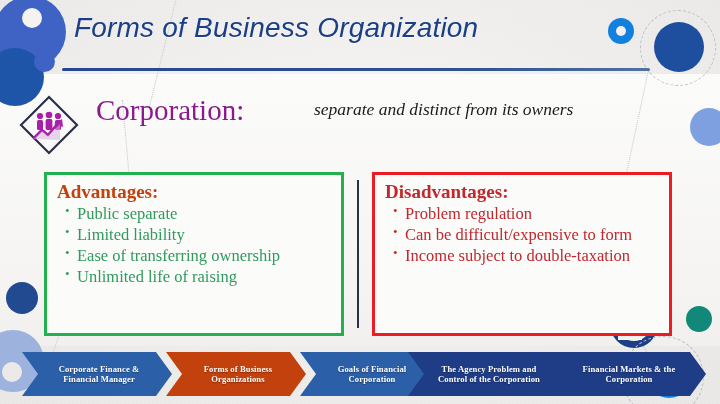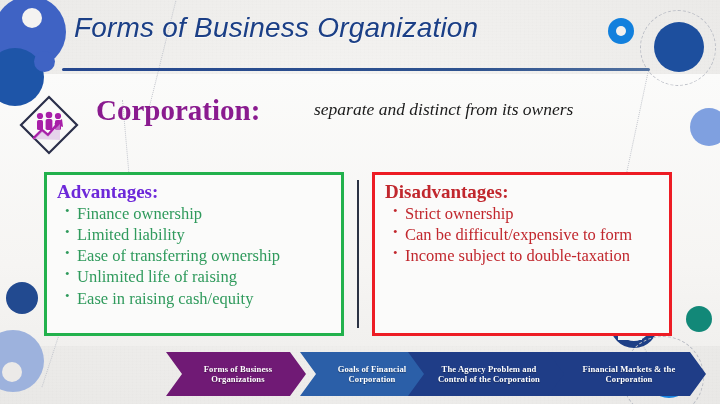--- a/index.html
+++ b/index.html
@@ -164,21 +164,21 @@
     left: 0;
     top: 2px;
     width: 62px;
     height: 62px;
   }
   .corp-label {
     position: absolute;
     left: 78px;
     top: 2px;
     font-family: "Liberation Serif", serif;
-    font-weight: bold;
+    font-weight: normal;
     font-size: 29px;
     color: #8a1b8f;
     white-space: nowrap;
     text-align: center;
   }
   .corp-desc {
     position: absolute;
     left: 296px;
     top: 5px;
     width: 372px;
@@ -208,21 +208,21 @@
     width: 300px;
     height: 164px;
     border: 3px solid #ed1c24;
   }
   .box-heading {
     font-family: "Liberation Serif", serif;
     font-weight: bold;
     font-size: 19px;
     margin: 6px 0 1px 10px;
   }
-  .adv .box-heading { color: #6d28d9; }
+  .adv .box-heading { color: #c2410c; }
   .dis .box-heading { color: #c1272d; }
 
   ul.bullets {
     list-style: none;
     margin: 0;
     padding: 0 8px 0 30px;
   }
   ul.bullets li {
     position: relative;
     font-family: "Liberation Serif", serif;
@@ -271,21 +271,21 @@
     align-items: center;
     justify-content: center;
     clip-path: polygon(0 0, calc(100% - 16px) 0, 100% 50%, calc(100% - 16px) 100%, 0 100%, 16px 50%);
     padding: 0 14px 0 18px;
     box-sizing: border-box;
     letter-spacing: .1px;
     text-shadow: 0 1px 1px rgba(0,0,0,.35);
   }
   .chev span { display: block; width: 100%; }
   .chev-0 { left: 22px;  width: 150px; background: #2b5fa8; }
-  .chev-1 { left: 166px; width: 140px; background: #701a75; }
+  .chev-1 { left: 166px; width: 140px; background: #c2410c; }
   .chev-2 { left: 300px; width: 140px; background: #2b5fa8; }
   .chev-3 { left: 408px; width: 158px; background: #1f3d87; }
   .chev-4 { left: 548px; width: 158px; background: #1f3d87; }
 </style>
 </head>
 <body>
 
 <div id="slide">
 
   <div class="bg-base"></div>
@@ -343,40 +343,42 @@
     <div class="corp-label">Corporation:</div>
 
     <div class="corp-desc">
       <div>separate and distinct from its owners</div>
     </div>
   </div>
 
   <div class="box box-adv adv">
     <div class="box-heading">Advantages:</div>
     <ul class="bullets">
-      <li>Finance ownership</li>
+      <li>Public separate</li>
       <li>Limited liability</li>
       <li>Ease of transferring ownership</li>
       <li>Unlimited life of raising</li>
-      <li>Ease in raising cash/equity</li>
     </ul>
   </div>
 
   <div class="mid-divider"></div>
 
   <div class="box box-dis dis">
     <div class="box-heading">Disadvantages:</div>
     <ul class="bullets">
-      <li>Strict ownership</li>
+      <li>Problem regulation</li>
       <li>Can be difficult/expensive to form</li>
       <li>Income subject to double-taxation</li>
     </ul>
   </div>
 
   <div class="chev-bar">
+    <div class="chev chev-0">
+      <span>Corporate Finance &amp; Financial Manager</span>
+    </div>
     <div class="chev chev-1">
       <span>Forms of Business Organizations</span>
     </div>
     <div class="chev chev-2">
       <span>Goals of Financial Corporation</span>
     </div>
     <div class="chev chev-3">
       <span>The Agency Problem and Control of the Corporation</span>
     </div>
     <div class="chev chev-4">

